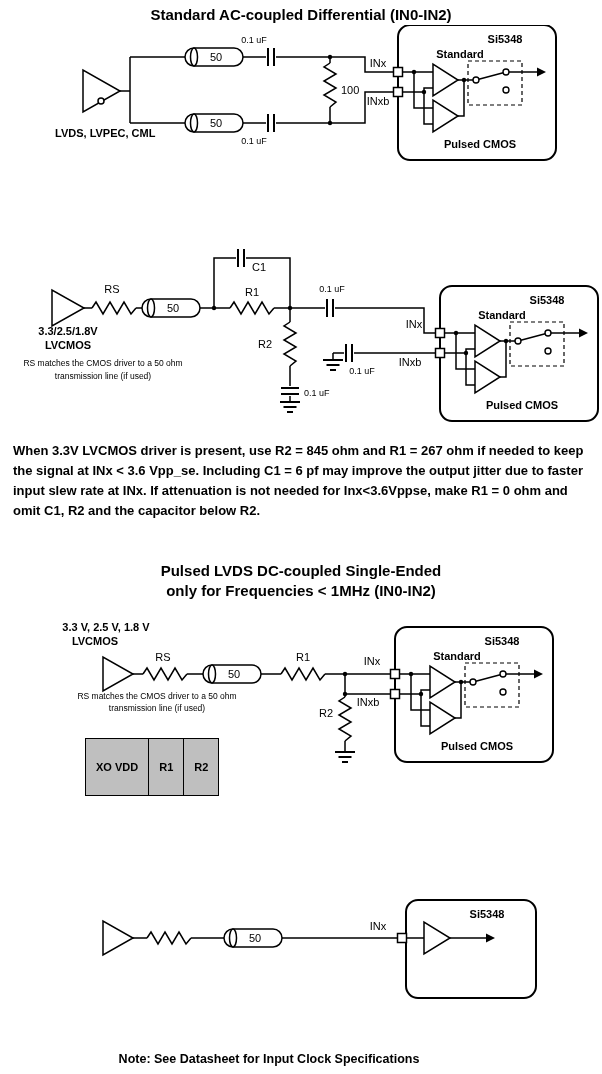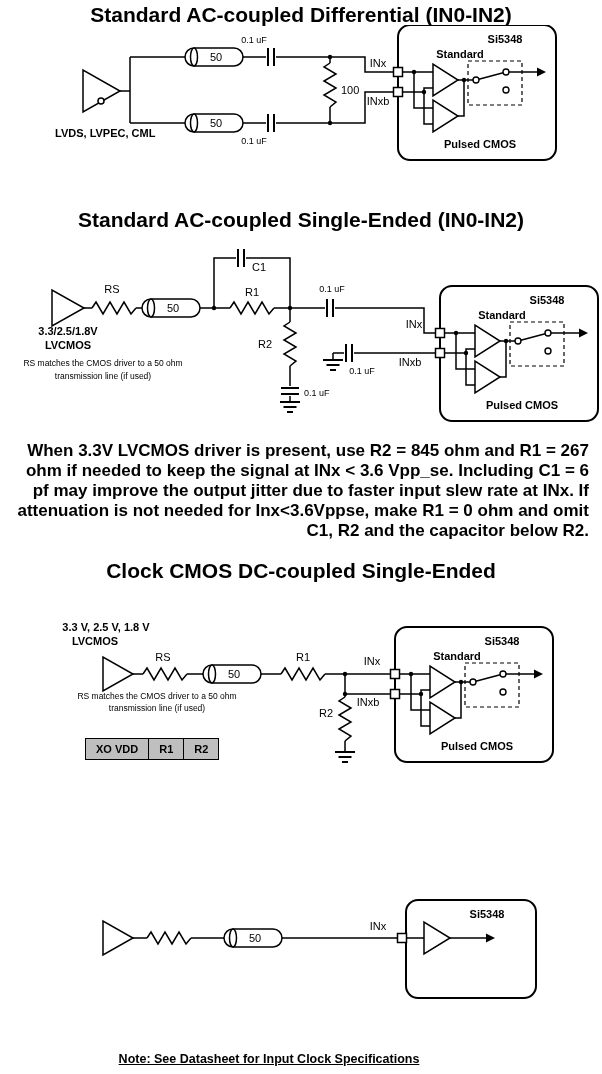--- a/index.html
+++ b/index.html
@@ -1,38 +1,38 @@
 <!DOCTYPE html>
 <html><head>
 <meta charset="utf-8">
 <style>
   html,body { margin:0; padding:0; background:#fff; }
   #page { position:relative; width:602px; height:1074px; background:#fff;
           font-family:"Liberation Sans", sans-serif; color:#000; overflow:hidden; }
   .abs { position:absolute; }
-  .title { font-weight:bold; font-size:21px; text-align:center; width:602px; line-height:20px; }
-  .para { font-weight:bold; font-size:17px; text-align:right; line-height:20px; }
-  .footnote { font-weight:bold; font-size:12.5px; text-align:center; width:538px;text-decoration:underline; }
+  .title { font-weight:bold; font-size:15px; text-align:center; width:602px; line-height:20px; }
+  .para { font-weight:bold; font-size:13px; text-align:left; line-height:20px; }
+  .footnote { font-weight:bold; font-size:12.5px; text-align:center; width:538px; }
   svg { display:block; }
   svg text { font-family:"Liberation Sans", sans-serif; fill:#000; }
   .wire  { stroke:#000; stroke-width:1.5; fill:none; }
   .comp  { stroke:#000; stroke-width:1.5; fill:#fff; }
   .cap   { stroke:#000; stroke-width:2; fill:none; }
   .gnd   { stroke:#000; stroke-width:2; fill:none; }
   .dot   { fill:#000; stroke:none; }
   .pad   { fill:#fff; stroke:#000; stroke-width:1.5; }
   .chip  { fill:#fff; stroke:#000; stroke-width:2; }
   .dashed{ fill:none; stroke:#000; stroke-width:1.2; stroke-dasharray:4 3; }
   .sw    { fill:#fff; stroke:#000; stroke-width:1.4; }
   .lbl   { font-size:11px; }
   .lbl-b { font-size:11px; font-weight:bold; }
   .cap-lbl { font-size:9px; }
   .note-sm { font-size:8.5px; }
   table.rvals { border-collapse:collapse; font-size:11px; }
-  table.rvals th, table.rvals td { border:1px solid #000; text-align:center; padding:2px 10px; height:16px; }
+  table.rvals th, table.rvals td { border:1px solid #000; text-align:center; padding:20px 10px; height:16px; }
   table.rvals th { background:#bfbfbf; font-weight:bold; }
 </style>
 </head>
 <body>
 
 <div id="page">
 
   <div class="abs title" style="top:5px; left:0;">Standard AC-coupled Differential (IN0-IN2)</div>
 
   <svg class="abs" style="top:25px; left:0;" width="602" height="170" viewBox="0 0 602 170">
@@ -94,21 +94,20 @@
       <circle class="sw" cx="476" cy="55" r="3"></circle>
       <circle class="sw" cx="506" cy="47" r="3"></circle>
       <circle class="sw" cx="506" cy="65" r="3"></circle>
       <polygon fill="#000" points="546,47 537,42.5 537,51.5"></polygon>
       <text class="lbl-b" x="480" y="123" text-anchor="middle">Pulsed CMOS</text>
       <rect class="pad" x="393.5" y="42.5" width="9" height="9"></rect>
       <rect class="pad" x="393.5" y="62.5" width="9" height="9"></rect>
     </g>
   </svg>
 
-  <div class="abs title" style="top:210px; left:0;">Standard AC-coupled Single-Ended (IN0-IN2)</div>
 
   <svg class="abs" style="top:238px; left:0;" width="602" height="195" viewBox="0 0 602 195">
     <g>
       <path class="wire" d="M84,70 H92 M136,70 H142 M200,70 H230 M274,70 H325 M335,70 H424 V95 H435.5
                              M214,70 V20 H236 M246,20 H290 V70 M290,70 V84 M290,128 V148 M290,158 V164
                              M333,115 V122 M333,115 H344 M354,115 H435.5"></path>
       <circle class="dot" cx="214" cy="70" r="2.2"></circle>
       <circle class="dot" cx="290" cy="70" r="2.2"></circle>
     </g>
     <g>
@@ -175,21 +174,22 @@
       <polygon fill="#000" points="588,95 579,90.5 579,99.5"></polygon>
       <text class="lbl-b" x="522" y="171" text-anchor="middle">Pulsed CMOS</text>
       <rect class="pad" x="435.5" y="90.5" width="9" height="9"></rect>
       <rect class="pad" x="435.5" y="110.5" width="9" height="9"></rect>
     </g>
   </svg>
 
   <div class="abs para" style="top:441px; left:13px; width:576px;">When 3.3V LVCMOS driver is present, use R2 = 845 ohm and R1 = 267 ohm if needed to keep the signal at INx &lt; 3.6 Vpp_se. Including C1 = 6 pf may improve the output jitter due to faster input slew rate at INx. If attenuation is not needed for Inx&lt;3.6Vppse, make R1 = 0 ohm and omit C1, R2 and the capacitor below R2.</div>
 
   <div class="abs title" style="top:561px; left:0;">
-    <div>Clock CMOS DC-coupled Single-Ended</div>
+    <div>Pulsed LVDS DC-coupled Single-Ended</div>
+    <div>only for Frequencies &lt; 1MHz (IN0-IN2)</div>
   </div>
 
   <div class="abs" style="top:612px; left:0; width:484px; height:218px;">
     <svg width="602" height="218" viewBox="0 0 602 218">
       <g>
         <path class="wire" d="M133,62 H143 M187,62 H203 M261,62 H281 M325,62 H390.5
                                M345,62 V85 M345,82 H390.5 M345,129 V140"></path>
         <circle class="dot" cx="345" cy="62" r="2.2"></circle>
         <circle class="dot" cx="345" cy="82" r="2.2"></circle>
       </g>

